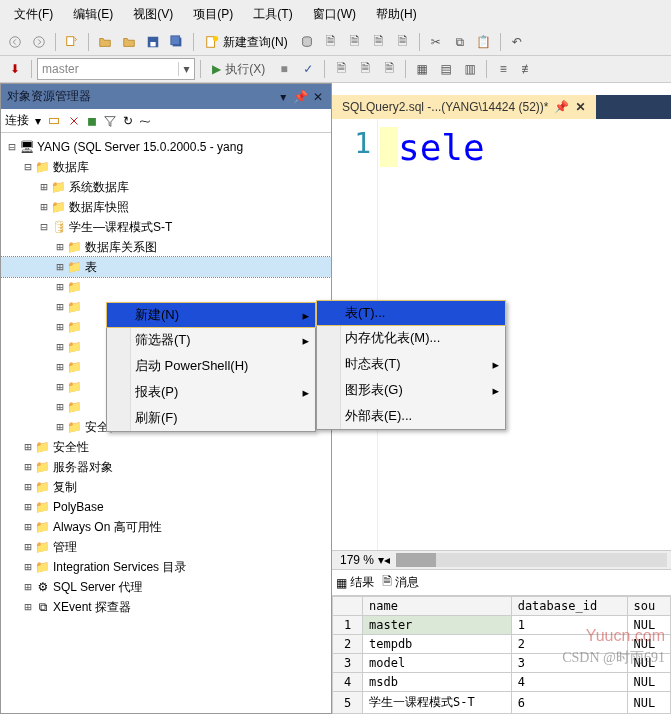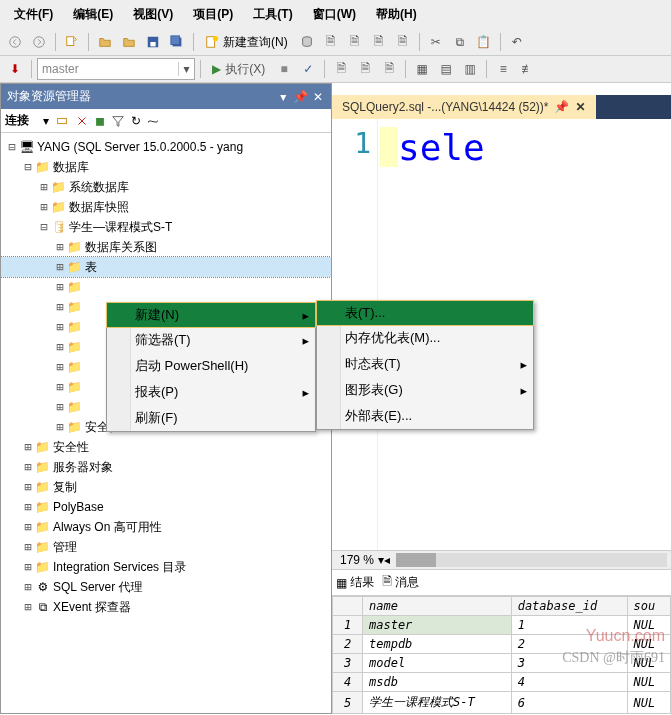--- a/index.html
+++ b/index.html
@@ -1,40 +1,40 @@
 <!DOCTYPE html>
 <html><head>
 <meta charset="utf-8">
 <style>
 * { box-sizing: border-box; margin: 0; padding: 0; }
 body { font-family: "Microsoft YaHei", Tahoma, sans-serif; font-size: 12px; background: #fff; width: 671px; height: 715px; overflow: hidden; position: relative; }
 
 
 .menubar { display: flex; background: #eee; padding: 2px 4px; }
-.menubar span { padding: 4px 10px; cursor: default; font-weight: bold; }
+.menubar span { padding: 4px 10px; cursor: default; }
 
 
 .toolbar { display: flex; align-items: center; background: #eee; padding: 2px 4px; border-bottom: 1px solid #ccc; flex-wrap: wrap; gap: 2px; }
 .tbtn { width: 22px; height: 22px; display: inline-flex; align-items: center; justify-content: center; color: #555; }
 .tbtn svg { width: 14px; height: 14px; }
 .sep { width: 1px; height: 18px; background: #bbb; margin: 0 3px; }
 .newquery { display: flex; align-items: center; padding: 2px 6px; gap: 4px; }
 .newquery .ic { color: #cc8400; }
 .combo { display: flex; align-items: center; border: 1px solid #aaa; background: #fff; height: 22px; }
 .combo input { border: none; width: 140px; padding: 0 4px; font-size: 12px; outline: none; color: #888; }
 .combo .arr { width: 16px; text-align: center; color: #555; border-left: 1px solid #ccc; }
 .execute { display: flex; align-items: center; gap: 4px; padding: 0 6px; color: #555; }
 
 
 .main { display: flex; height: calc(100% - 84px); }
 .panel-left { width: 332px; background: #fff; border: 1px solid #999; display: flex; flex-direction: column; }
-.panel-title { background: #5c7aa8; color: #ffffff; padding: 4px 6px; display: flex; align-items: center; justify-content: space-between; }
+.panel-title { background: #5c7aa8; color: #0f172a; padding: 4px 6px; display: flex; align-items: center; justify-content: space-between; }
 .panel-title .btns span { width: 14px; display: inline-block; text-align: center; }
 .panel-tools { display: flex; align-items: center; padding: 3px 4px; border-bottom: 1px solid #ccc; gap: 6px; }
-.panel-tools .lbl { margin-right: 8px; font-weight: bold; }
+.panel-tools .lbl { margin-right: 0; }
 .panel-tools svg { width: 14px; height: 14px; }
 
 
 .tree { flex: 1; overflow: auto; padding: 4px 0; background: #fff; font-size: 12px; line-height: 20px; }
 .tree .node { display: flex; align-items: center; white-space: nowrap; }
 .tree .tw { width: 14px; text-align: center; color: #666; font-family: monospace; }
 .tree .ic { width: 16px; height: 16px; display: inline-flex; align-items: center; justify-content: center; margin-right: 2px; }
 .tree .folder { color: #e6b860; }
 .tree .db { color: #e6b860; }
 .tree .selected { background: #cde6f7; outline: 1px dotted #3399ff; }
@@ -52,34 +52,34 @@
 .code .cursor-line { background: #ffffc0; display: inline-block; width: 18px; height: 40px; vertical-align: top; }
 .zoom { background: #eee; display: flex; align-items: center; padding: 2px 4px; border-top: 1px solid #ccc; }
 .zoom .pct { padding: 0 4px; }
 .scroll { flex: 1; height: 14px; background: #ddd; margin-left: 6px; position: relative; }
 .scroll .thumb { position: absolute; left: 0; width: 40px; top: 0; bottom: 0; background: #aaa; }
 
 
 .results { background: #fff; border-top: 1px solid #ccc; }
 .rtabs { display: flex; align-items: center; padding: 2px 4px; gap: 8px; border-bottom: 1px solid #ccc; }
 .rtabs .rt { display: flex; align-items: center; gap: 3px; }
-.grid { font-family: Consolas, monospace; font-size: 12px; font-style: italic; }
+.grid { font-family: Consolas, monospace; font-size: 12px; }
 .grid table { border-collapse: collapse; width: 100%; }
 .grid th, .grid td { border: 1px solid #ccc; padding: 2px 6px; text-align: left; font-weight: normal; }
 .grid th { background: #f4f4f4; }
 .grid .rownum { background: #f4f4f4; text-align: center; width: 30px; }
 .grid .sel { background: #dbe8d7; }
 
 .watermark1 { position: absolute; right: 6px; bottom: 70px; color: rgba(200,50,50,0.5); font-size: 16px; font-family: sans-serif; pointer-events: none; }
 .watermark2 { position: absolute; right: 6px; bottom: 48px; color: rgba(100,100,100,0.55); font-size: 14px; font-family: "Microsoft YaHei"; pointer-events: none; }
 
 
 .ctx { position: absolute; background: #f4f4f4; border: 1px solid #999; box-shadow: 2px 2px 4px rgba(0,0,0,0.3); font-size: 13px; }
 .ctx .row { display: flex; align-items: center; height: 26px; padding: 0 20px 0 28px; position: relative; white-space: nowrap; }
-.ctx .row.hover { background: #15803d; border: 1px solid #e5c365; height: 26px; margin: -1px; text-align: center; }
+.ctx .row.hover { background: #1d4ed8; border: 1px solid #e5c365; height: 26px; margin: -1px; text-align: center; }
 .ctx .row .arr { position: absolute; right: 6px; }
 .ctx .gutter-strip { position: absolute; left: 0; top: 0; bottom: 0; width: 24px; background: #eee; border-right: 1px solid #ddd; }
 .ctx .row span { position: relative; }
 
 svg { display: block; }
 </style>
 </head>
 <body>
 
 <div class="menubar">
@@ -432,21 +432,21 @@
     </div>
   <div class="row">
       <span>报表(P)</span>
       <span class="arr">▸</span>
     </div>
   <div class="row">
       <span>刷新(F)</span>
     </div>
 </div>
 
-<div class="ctx" style="left:316px; top:300px; width:218px;">
+<div class="ctx" style="left:316px; top:300px; width:190px;">
   <div class="gutter-strip"></div>
   <div class="row hover">
       <span>表(T)...</span>
     </div>
   <div class="row">
       <span>内存优化表(M)...</span>
     </div>
   <div class="row">
       <span>时态表(T)</span>
       <span class="arr">▸</span>

